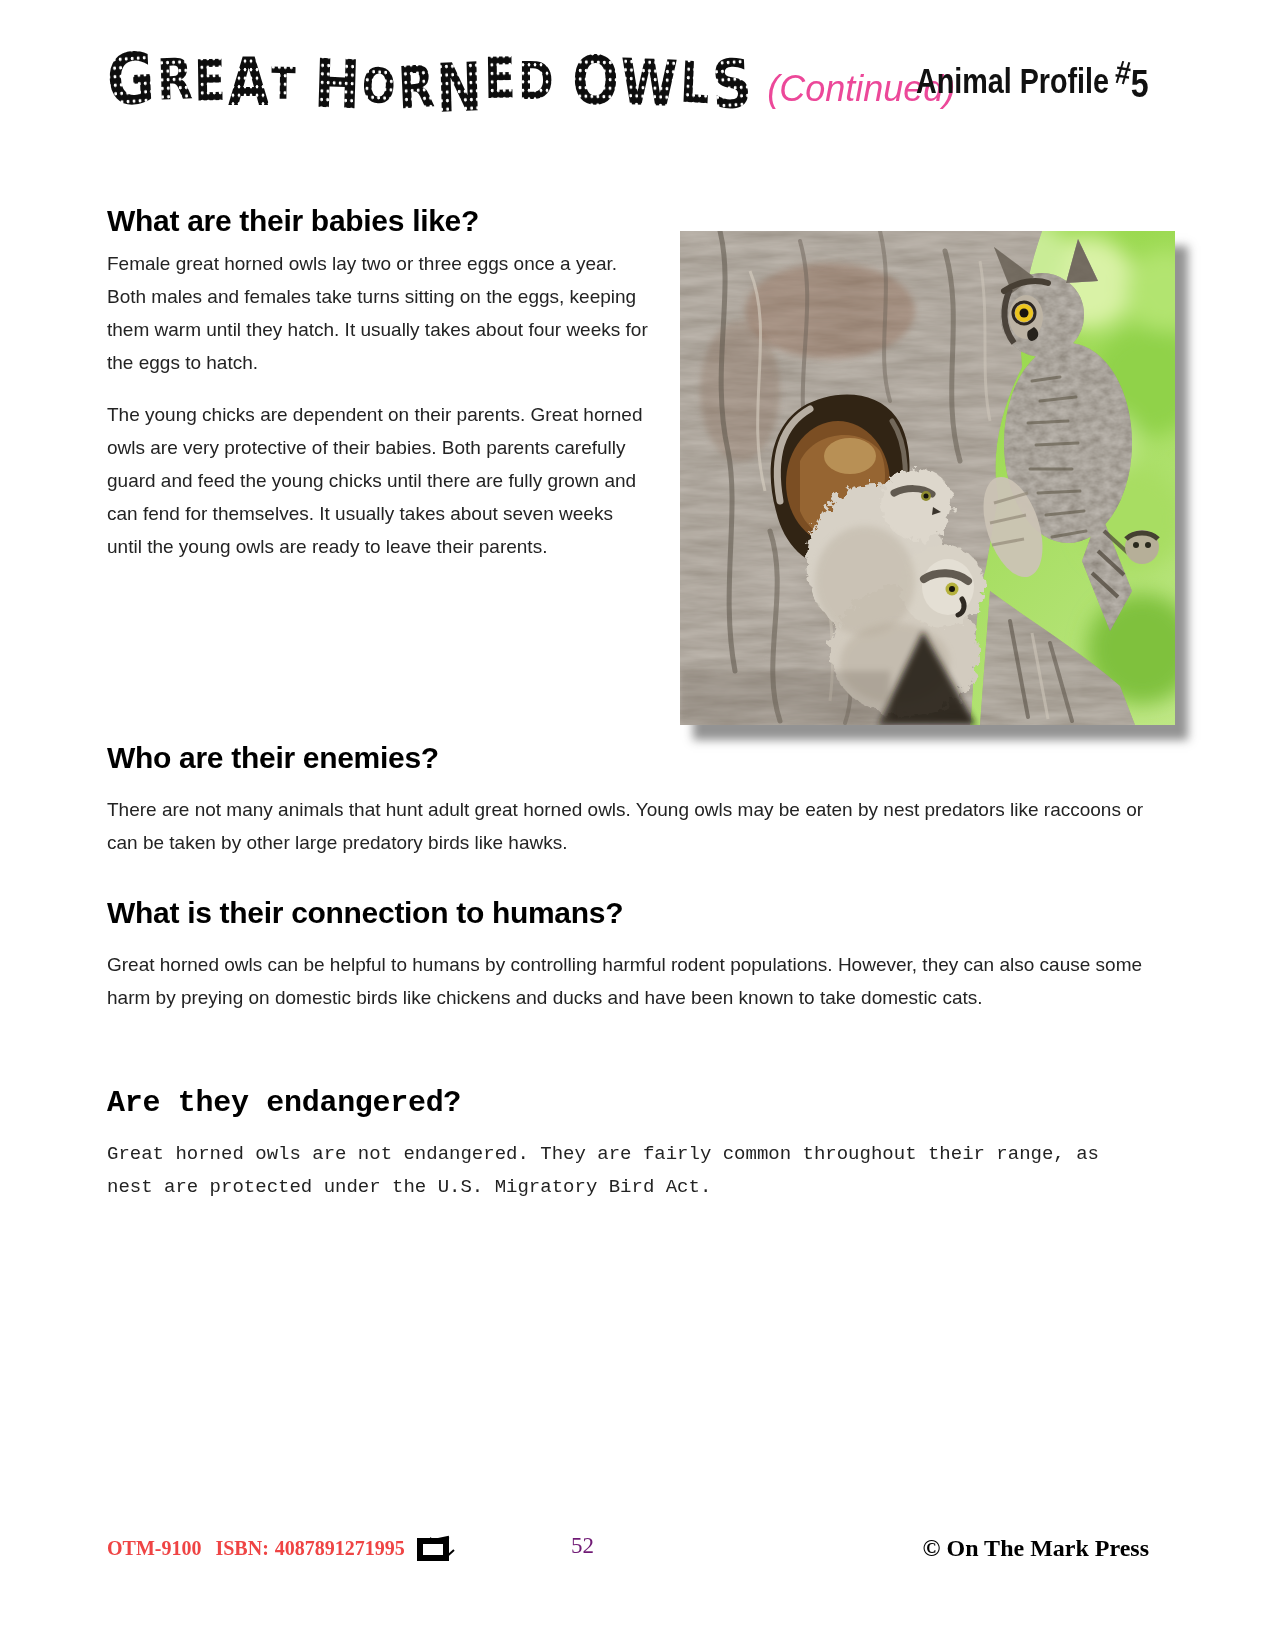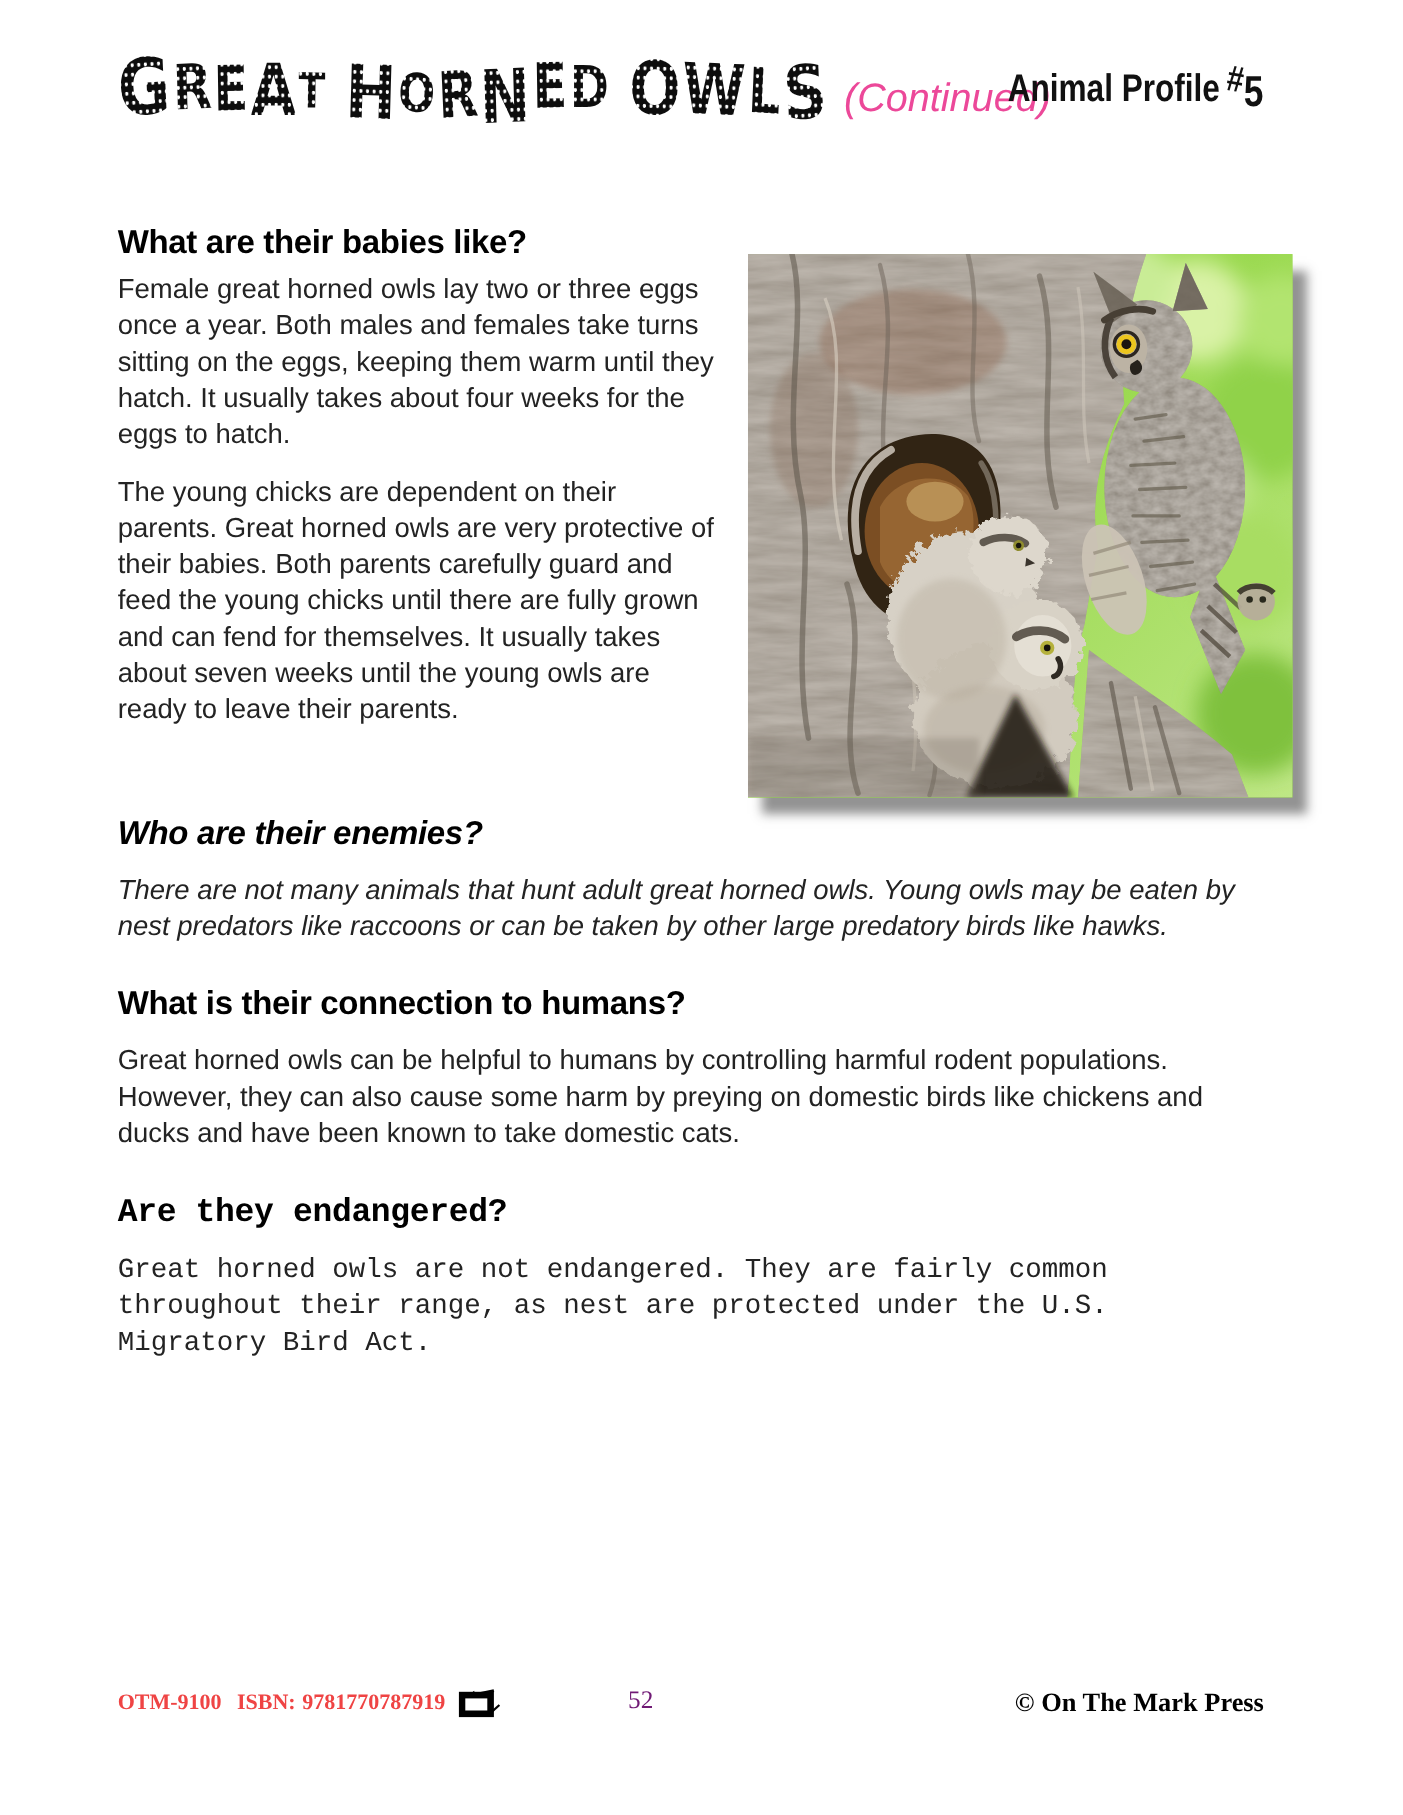--- a/index.html
+++ b/index.html
@@ -33,24 +33,24 @@
   }
   .profile-tag .hash { display:inline-block; font-size:.95em; transform:translateY(-9px) rotate(8deg); margin-left:8px; }
   .profile-tag .num  { display:inline-block; font-size:1.12em; transform:translateY(4px); }
 
   
   .sec { position:absolute; left:107px; }
   .sec h2 {
     margin:0 0 8px 0; font-size:30px; line-height:1.15; font-weight:bold;
     letter-spacing:-0.3px; color:#000000;
   }
-  .sec p { margin:0 0 19px 0; font-size:25px; line-height:33px; color:#232323; }
+  .sec p { margin:0 0 19px 0; font-size:19px; line-height:33px; color:#232323; }
   .sec p:last-child { margin-bottom:0;margin-top:17px; }
   #sec-babies   { top:204px;  width:545px; }
-  #sec-enemies  { top:741px;  width:1040px;font-style:italic; }
+  #sec-enemies  { top:741px;  width:1040px; }
   #sec-humans   { top:896px;  width:1040px; }
   #sec-endanger { top:1086px; width:1040px;font-family:Liberation Mono, monospace; }
 
   
   .photo-wrap {
     position:absolute; left:680px; top:231px; width:495px; height:494px;
     box-shadow:13px 15px 9px rgba(40,40,40,.5);
     background:#9ad94f;
   }
   .photo-wrap svg { display:block; width:495px; height:494px; }
@@ -283,21 +283,21 @@
 
   <div class="sec" id="sec-endanger">
     <h2>Are they endangered?</h2>
     <p>Great horned owls are not endangered. They are fairly common throughout their range, as nest are protected under the U.S. Migratory Bird Act.</p>
   </div>
 
   <div class="footer">
     <div class="footer-left">
       <span>OTM-9100</span>
       <span class="isbn-gap">ISBN:</span>
-      <span>9781770787919</span>
+      <span>4087891271995</span>
       <svg class="press-icon" viewBox="0 0 38 30" xmlns="http://www.w3.org/2000/svg">
         <rect x="3" y="8" width="26" height="17" fill="none" stroke="#000" stroke-width="6"></rect>
         <rect x="9" y="13" width="14" height="7" fill="#fff"></rect>
         <path d="M32,4 L8,9" stroke="#000" stroke-width="2.5"></path>
         <path d="M8,9 L14,4 L15,8 Z" fill="#000"></path>
         <path d="M27,26 L37,17" stroke="#000" stroke-width="2"></path>
       </svg>
     </div>
     <div class="footer-page">52</div>
     <div class="footer-right">© On The Mark Press</div>

